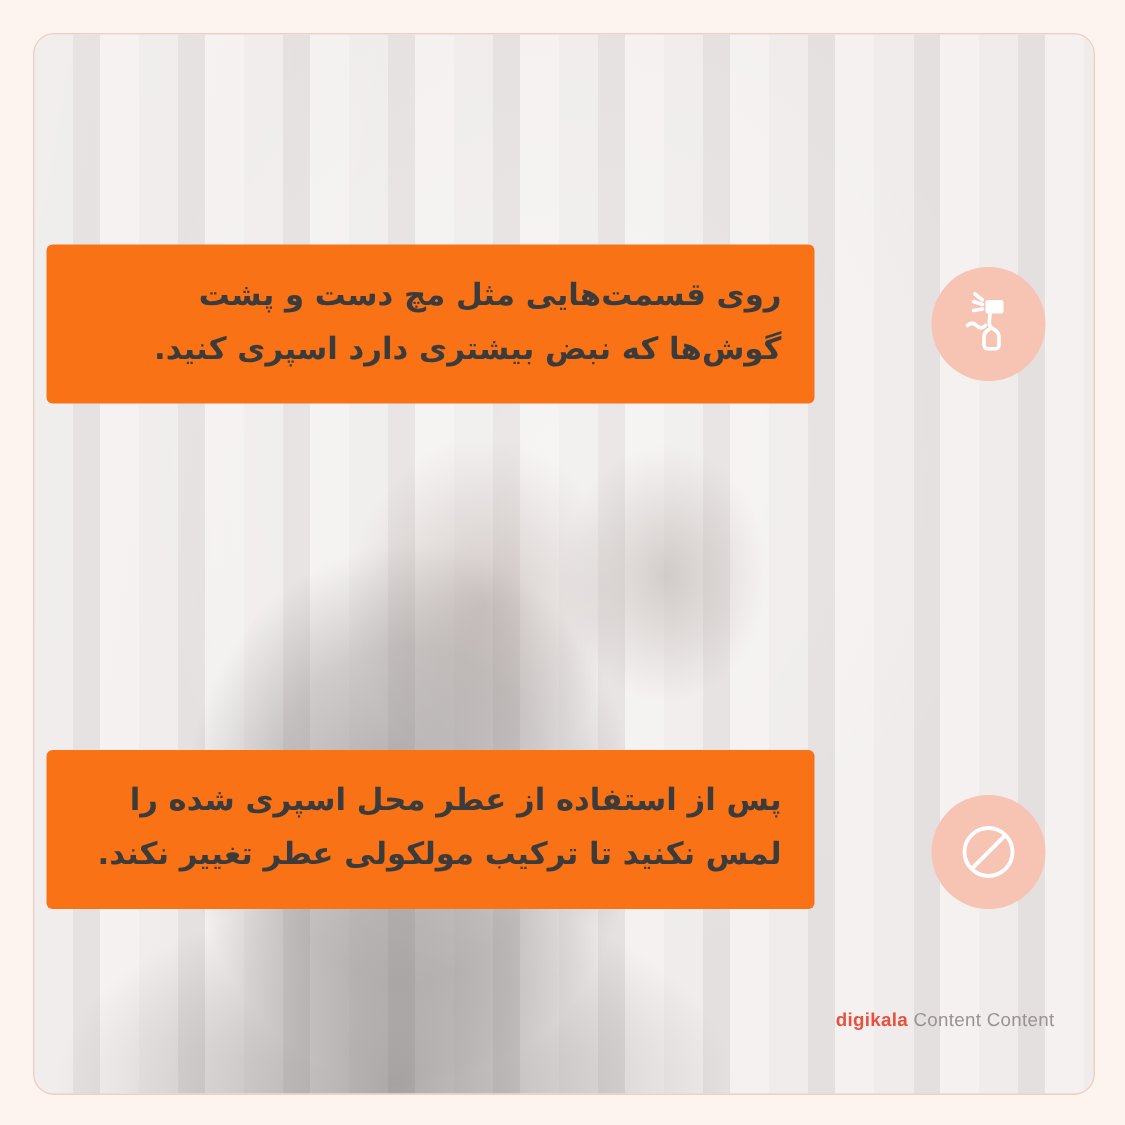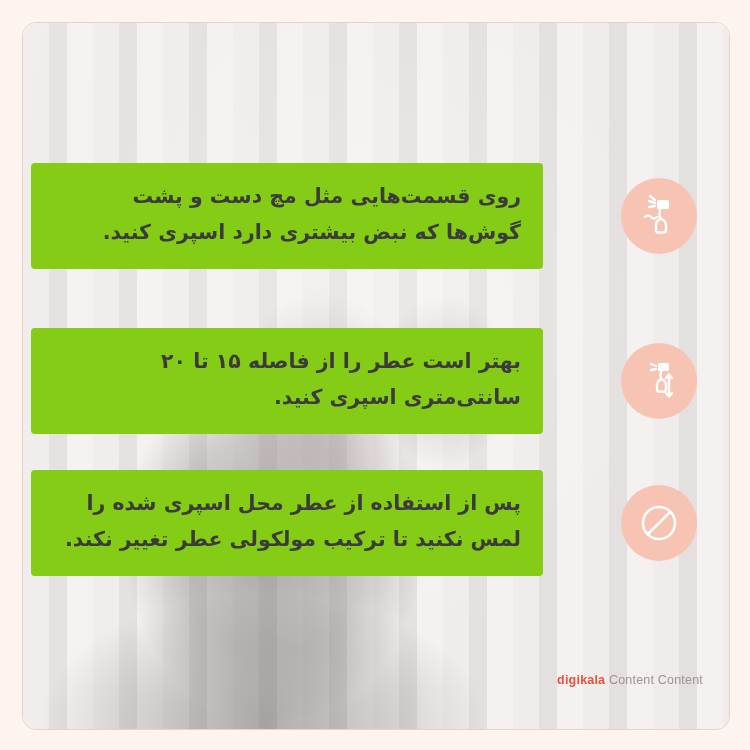--- a/index.html
+++ b/index.html
@@ -59,21 +59,21 @@
 
   .tip-row {
     position: absolute;
     left: 0;
     right: 0;
     display: flex;
     align-items: center;
     justify-content: space-between;
   }
   .tip-text {
-    background: #84cc16;
+    background: #f97316;
     color: #3b3b3b;
     border-radius: 4px;
     padding: 16px 22px 18px 22px;
     direction: rtl;
     text-align: right;
     font-size: 20.5px;
     line-height: 1.75;
     font-weight: bold;
     letter-spacing: 0.2px;
     box-sizing: border-box;
@@ -89,21 +89,21 @@
     flex: none;
     margin-right: 32px;
   }
   .icon-badge svg { display:block; }
 
   
   #row1 { top: 140px; }
   #row1 .tip-text { width: 512px; margin-left: 8px; }
   #row2 { top: 305px; }
   #row2 .tip-text { width: 512px; margin-left: 8px; }
-  #row3 { top: 447px; }
+  #row3 { top: 477px; align-items: flex-end; }
   #row3 .tip-text { width: 512px; margin-left: 8px; }
 
   #watermark {
     position: absolute;
     right: 26px;
     bottom: 42px;
     font-size: 12.5px;
     color: #9a9492;
     letter-spacing: 0.2px;
     font-family: "Liberation Sans", sans-serif;
@@ -131,36 +131,20 @@
             <path d="M24 16 l-0.5 6 a5 5 0 0 0 3 4.5 a6 6 0 0 1 3.5 5.5 v5 a2.5 2.5 0 0 1 -2.5 2.5 h-5 a2.5 2.5 0 0 1 -2.5 -2.5 v-5 a6 6 0 0 1 3.5 -5.5"></path>
             <path d="M19 10 l-6 -2"></path>
             <path d="M19 13 l-6 1"></path>
             <path d="M19 7 l-5 -4"></path>
             <path d="M9 24 q3 -3 6 0 q3 3 6 0"></path>
           </g>
         </svg>
       </div>
     </div>
 
-    <div class="tip-row" id="row2">
-      <div class="tip-text">بهتر است عطر را از فاصله ۱۵ تا ۲۰ سانتی‌متری اسپری کنید.</div>
-      <div class="icon-badge">
-        <svg width="46" height="46" viewBox="0 0 46 46" aria-hidden="true">
-          <g fill="none" stroke="#ffffff" stroke-width="2.4" stroke-linecap="round" stroke-linejoin="round">
-            <rect x="22" y="5" width="11" height="8" rx="1.5" fill="#ffffff" stroke="none"></rect>
-            <path d="M25 13 l-0.5 5 a4.5 4.5 0 0 0 2.5 4 a5.5 5.5 0 0 1 3 5 v4.5 a2.2 2.2 0 0 1 -2.2 2.2 h-4.6 a2.2 2.2 0 0 1 -2.2 -2.2 v-4.5 a5.5 5.5 0 0 1 3 -5"></path>
-            <path d="M20 8 l-5 -2"></path>
-            <path d="M20 11 l-5 1"></path>
-            <path d="M33 17 v21"></path>
-            <path d="M30 20 l3 -3.5 l3 3.5"></path>
-            <path d="M30 35 l3 3.5 l3 -3.5"></path>
-          </g>
-        </svg>
-      </div>
-    </div>
 
     <div class="tip-row" id="row3">
       <div class="tip-text">پس از استفاده از عطر محل اسپری شده را لمس نکنید تا ترکیب مولکولی عطر تغییر نکند.</div>
       <div class="icon-badge">
         <svg width="46" height="46" viewBox="0 0 46 46" aria-hidden="true">
           <circle cx="23" cy="23" r="16" fill="none" stroke="#ffffff" stroke-width="2.6"></circle>
           <line x1="12" y1="34" x2="34" y2="12" stroke="#ffffff" stroke-width="2.6" stroke-linecap="round"></line>
         </svg>
       </div>
     </div>

